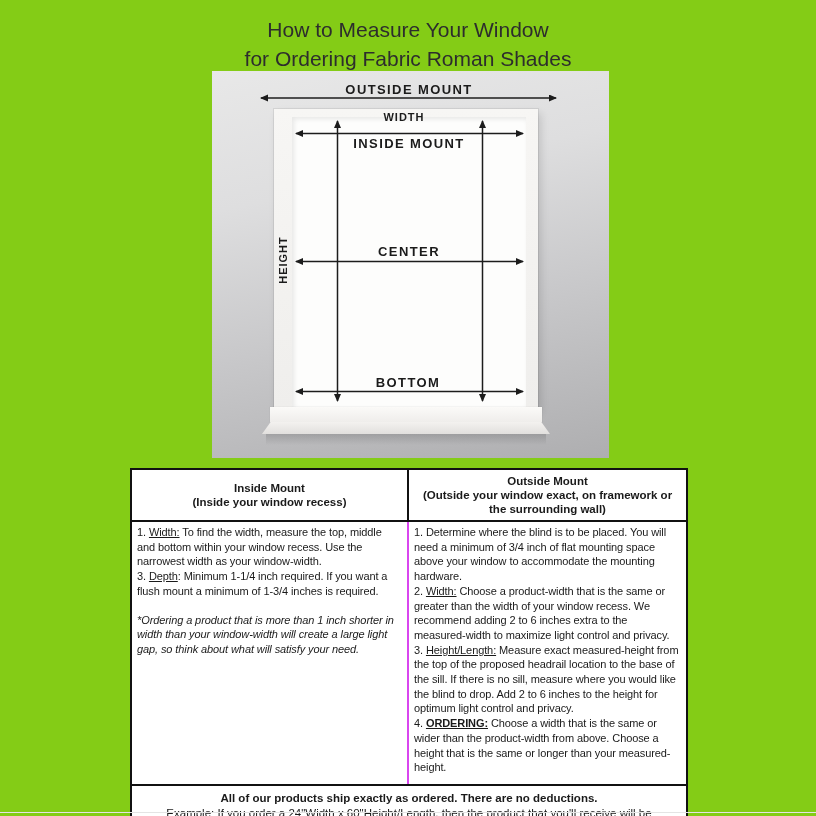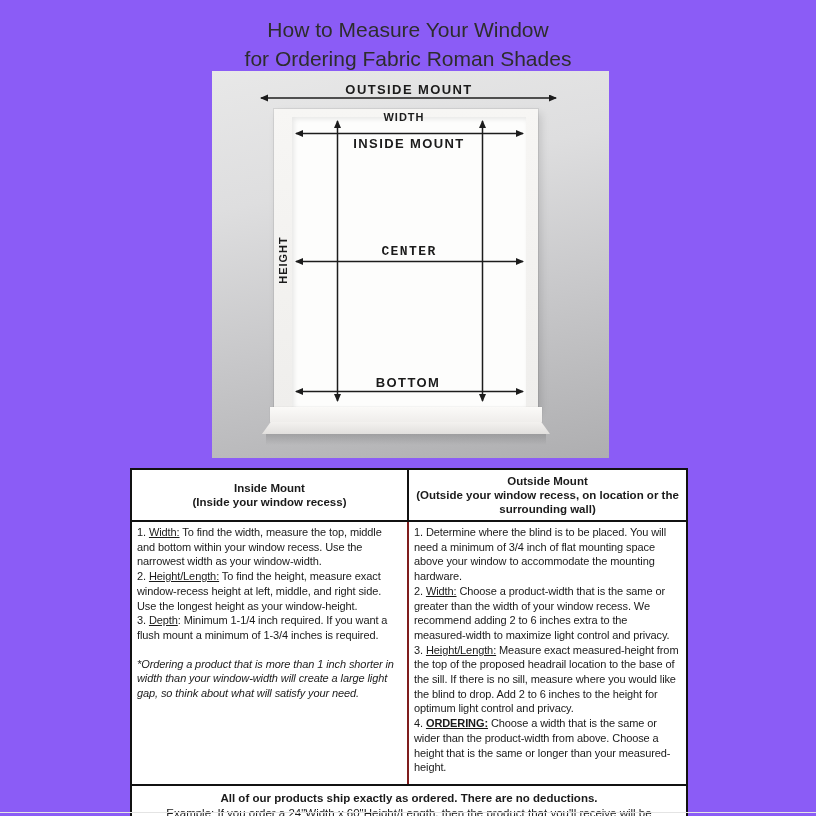--- a/index.html
+++ b/index.html
@@ -1,16 +1,16 @@
 <!DOCTYPE html>
 <html><head>
 <meta charset="utf-8">
 <style>
   html,body{margin:0;padding:0;background:#fff;}
-  .page{position:relative;width:816px;height:816px;background:#8b5cf6;overflow:hidden;
+  .page{position:relative;width:816px;height:816px;background:#84cc16;overflow:hidden;
         font-family:"Liberation Sans",sans-serif;color:#1a1a1a;}
 
   
   .title{position:absolute;top:15px;left:0;width:100%;text-align:center;
          font-size:21px;line-height:29px;color:#2d2d2d;}
 
   
   .photo{position:absolute;left:212px;top:71px;width:397px;height:387px;
          background:linear-gradient(168deg,#e8e8e8 0%,#dededf 30%,#c8c8ca 62%,#aeaeb0 100%);
          overflow:hidden;}
@@ -33,35 +33,35 @@
   .lbl.big{font-size:13px;letter-spacing:1.4px;}
   .lbl.small{font-size:11px;letter-spacing:1px;}
   .lbl.outside{left:197px;top:83px;}
   .lbl.width{left:192px;top:106px;}
   .lbl.inside{left:197px;top:138px;}
   .lbl.center{left:197px;top:246px;}
   .lbl.bottom{left:196px;top:377px;}
   .lbl.height{left:71px;top:261px;transform:translate(-50%,-50%) rotate(-90deg);}
   
   .photo .lbl.outside{top:12px;} .photo .lbl.width{top:41px;}
-  .photo .lbl.inside{top:66px;}  .photo .lbl.center{top:174px;font-family:Liberation Mono, monospace;}
+  .photo .lbl.inside{top:66px;}  .photo .lbl.center{top:174px;}
   .photo .lbl.bottom{top:305px;} .photo .lbl.height{top:189px;}
 
   
   .mtable{position:absolute;left:130px;top:468px;width:558px;
           border:2px solid #111;background:#fff;box-sizing:border-box;}
   .thead{display:flex;border-bottom:2px solid #111;}
   .th{width:50%;box-sizing:border-box;display:flex;flex-direction:column;
       justify-content:center;text-align:center;font-weight:bold;
       font-size:11.5px;line-height:14px;padding:4px 6px;min-height:45px;}
   .th.first{border-right:2px solid #111;}
   .tbody{display:flex;}
   .td{width:50%;box-sizing:border-box;font-size:11px;line-height:14.7px;
       padding:3px 5px 9px 5px;letter-spacing:-0.1px;}
-  .td.first{border-right:2px solid #7f1d1d;}
+  .td.first{border-right:2px solid #d946ef;}
   .u{text-decoration:underline;}
   .bu{font-weight:bold;text-decoration:underline;}
   .note{margin-top:14px;font-style:italic;}
   .tfoot{border-top:2px solid #111;text-align:center;font-size:11.5px;
          line-height:15px;padding:5px 8px 7px;}
   .tfoot .headline{font-weight:bold;}
 
   .bottom-edge{position:absolute;left:0;top:812px;width:816px;height:1px;background:#e4e4e4;}
 </style>
 </head>
@@ -104,27 +104,26 @@
   </div>
 
   <div class="mtable">
     <div class="thead">
       <div class="th first">
         <div>Inside Mount</div>
         <div>(Inside your window recess)</div>
       </div>
       <div class="th">
         <div>Outside Mount</div>
-        <div>(Outside your window recess, on location or the surrounding wall)</div>
+        <div>(Outside your window exact, on framework or the surrounding wall)</div>
       </div>
     </div>
     <div class="tbody">
       <div class="td first">
           <div>1. <span class="u">Width:</span> To find the width, measure the top, middle and bottom within your window recess. Use the narrowest width as your window-width.</div>
-          <div>2. <span class="u">Height/Length:</span> To find the height, measure exact window-recess height at left, middle, and right side. Use the longest height as your window-height.</div>
           <div>3. <span class="u">Depth</span>: Minimum 1-1/4 inch required. If you want a flush mount a minimum of 1-3/4 inches is required.</div>
           <div class="note">*Ordering a product that is more than 1 inch shorter in width than your window-width will create a large light gap, so think about what will satisfy your need.</div>
         </div>
       <div class="td">
           <div>1. Determine where the blind is to be placed. You will need a minimum of 3/4 inch of flat mounting space above your window to accommodate the mounting hardware.</div>
           <div>2. <span class="u">Width:</span> Choose a product-width that is the same or greater than the width of your window recess. We recommend adding 2 to 6 inches extra to the measured-width to maximize light control and privacy.</div>
           <div>3. <span class="u">Height/Length:</span> Measure exact measured-height from the top of the proposed headrail location to the base of the sill. If there is no sill, measure where you would like the blind to drop. Add 2 to 6 inches to the height for optimum light control and privacy.</div>
           <div>4. <span class="bu">ORDERING:</span> Choose a width that is the same or wider than the product-width from above. Choose a height that is the same or longer than your measured-height.</div>
         </div>
     </div>

